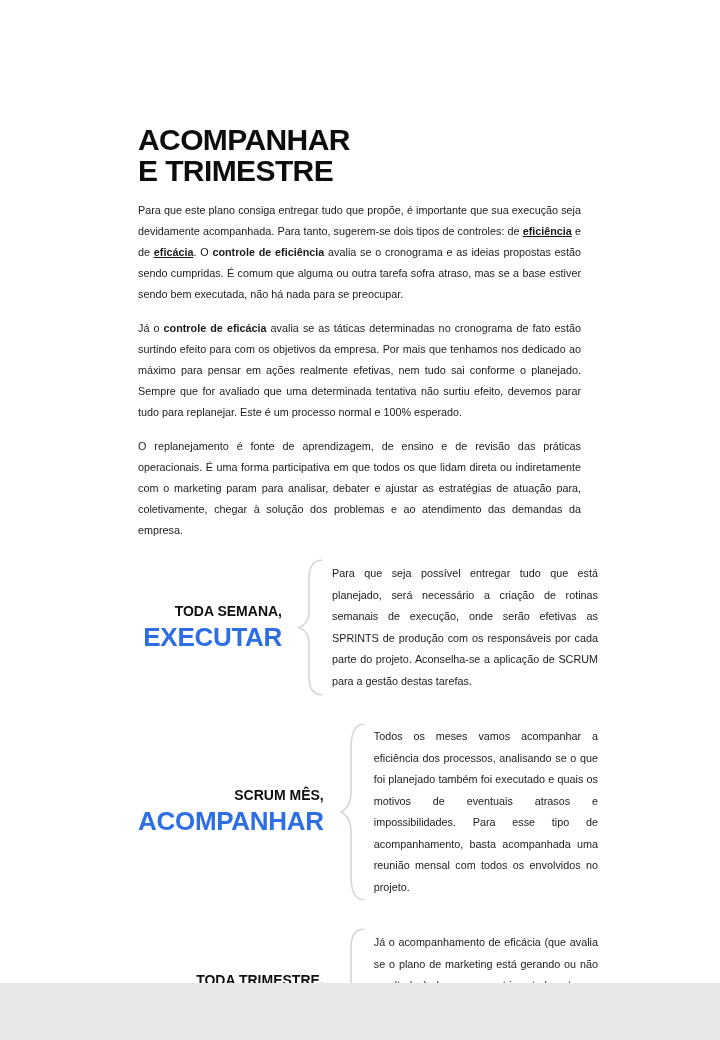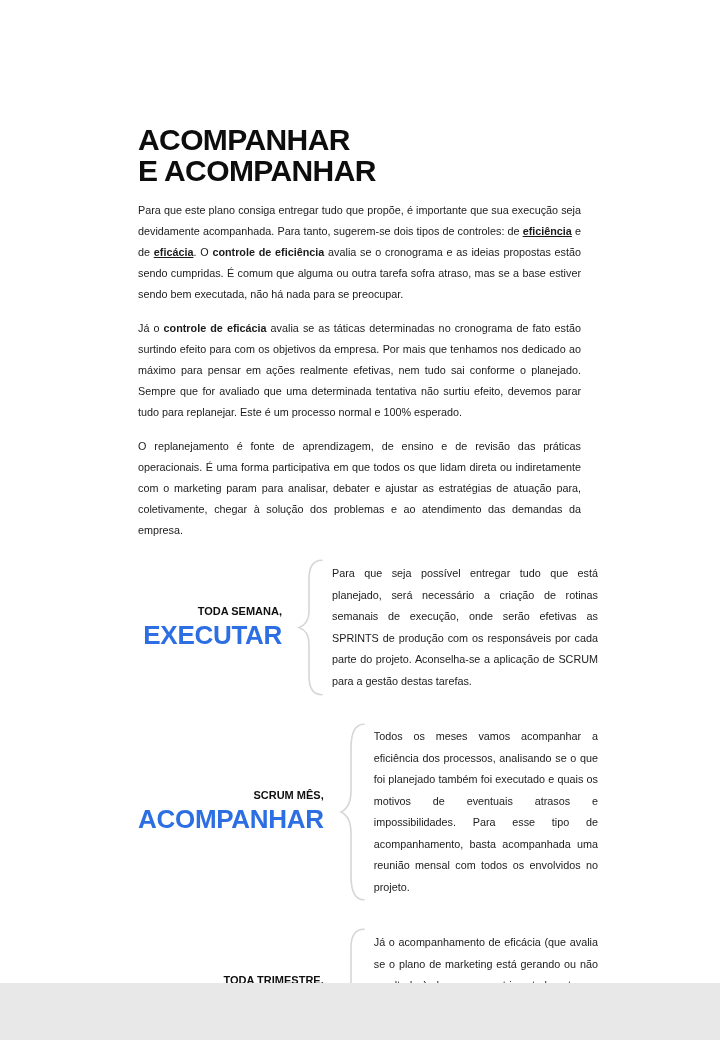--- a/index.html
+++ b/index.html
@@ -43,21 +43,21 @@
   .label-col {
     flex:0 0 158px;
     display:flex;
     flex-direction:column;
     justify-content:center;
     text-align:right;
     padding-right:14px;
     box-sizing:border-box;
   }
   .label-top {
-    font-size:11px;
+    font-size:14px;
     font-weight:800;
     color:#0f0f0f;
     margin-bottom:3px;
     white-space:nowrap;
   }
   .label-main {
     font-size:26px;
     font-weight:800;
     letter-spacing:-0.3px;
     color:var(--accent, #2d6fe3);
@@ -88,21 +88,21 @@
     background:var(--accent, #2d6fe3);
   }
 </style>
 </head>
 <body>
 
 <div class="page">
 
   <h1 class="title">
     <div>ACOMPANHAR</div>
-    <div>E ACOMPANHAR</div>
+    <div>E TRIMESTRE</div>
   </h1>
 
   <div class="intro">
       <p><span class="seg-normal">Para que este plano consiga entregar tudo que propõe, é importante que sua execução seja devidamente acompanhada. Para tanto, sugerem-se dois tipos de controles: de </span><span class="seg-bold-underline">eficiência</span><span class="seg-normal"> e de </span><span class="seg-bold-underline">eficácia</span><span class="seg-normal">. O </span><span class="seg-bold">controle de eficiência</span><span class="seg-normal"> avalia se o cronograma e as ideias propostas estão sendo cumpridas. É comum que alguma ou outra tarefa sofra atraso, mas se a base estiver sendo bem executada, não há nada para se preocupar.</span></p>
       <p><span class="seg-normal">Já o </span><span class="seg-bold">controle de eficácia</span><span class="seg-normal"> avalia se as táticas determinadas no cronograma de fato estão surtindo efeito para com os objetivos da empresa. Por mais que tenhamos nos dedicado ao máximo para pensar em ações realmente efetivas, nem tudo sai conforme o planejado. Sempre que for avaliado que uma determinada tentativa não surtiu efeito, devemos parar tudo para replanejar. Este é um processo normal e 100% esperado.</span></p>
       <p><span class="seg-normal">O replanejamento é fonte de aprendizagem, de ensino e de revisão das práticas operacionais. É uma forma participativa em que todos os que lidam direta ou indiretamente com o marketing param para analisar, debater e ajustar as estratégias de atuação para, coletivamente, chegar à solução dos problemas e ao atendimento das demandas da empresa.</span></p>
     </div>
 
   <div class="sections">
       <div class="section-row">

